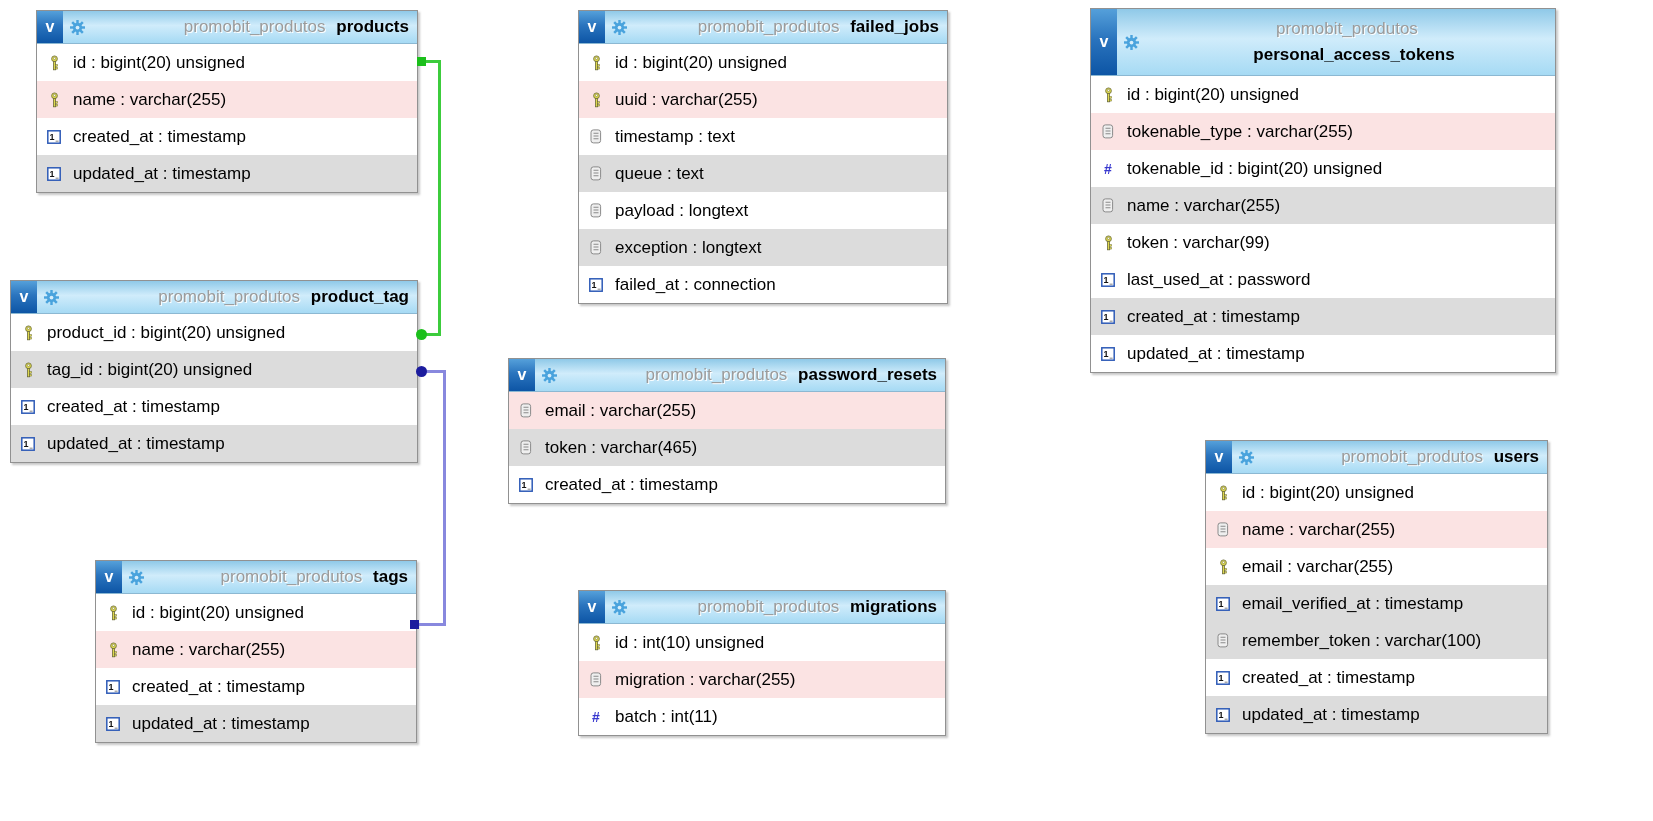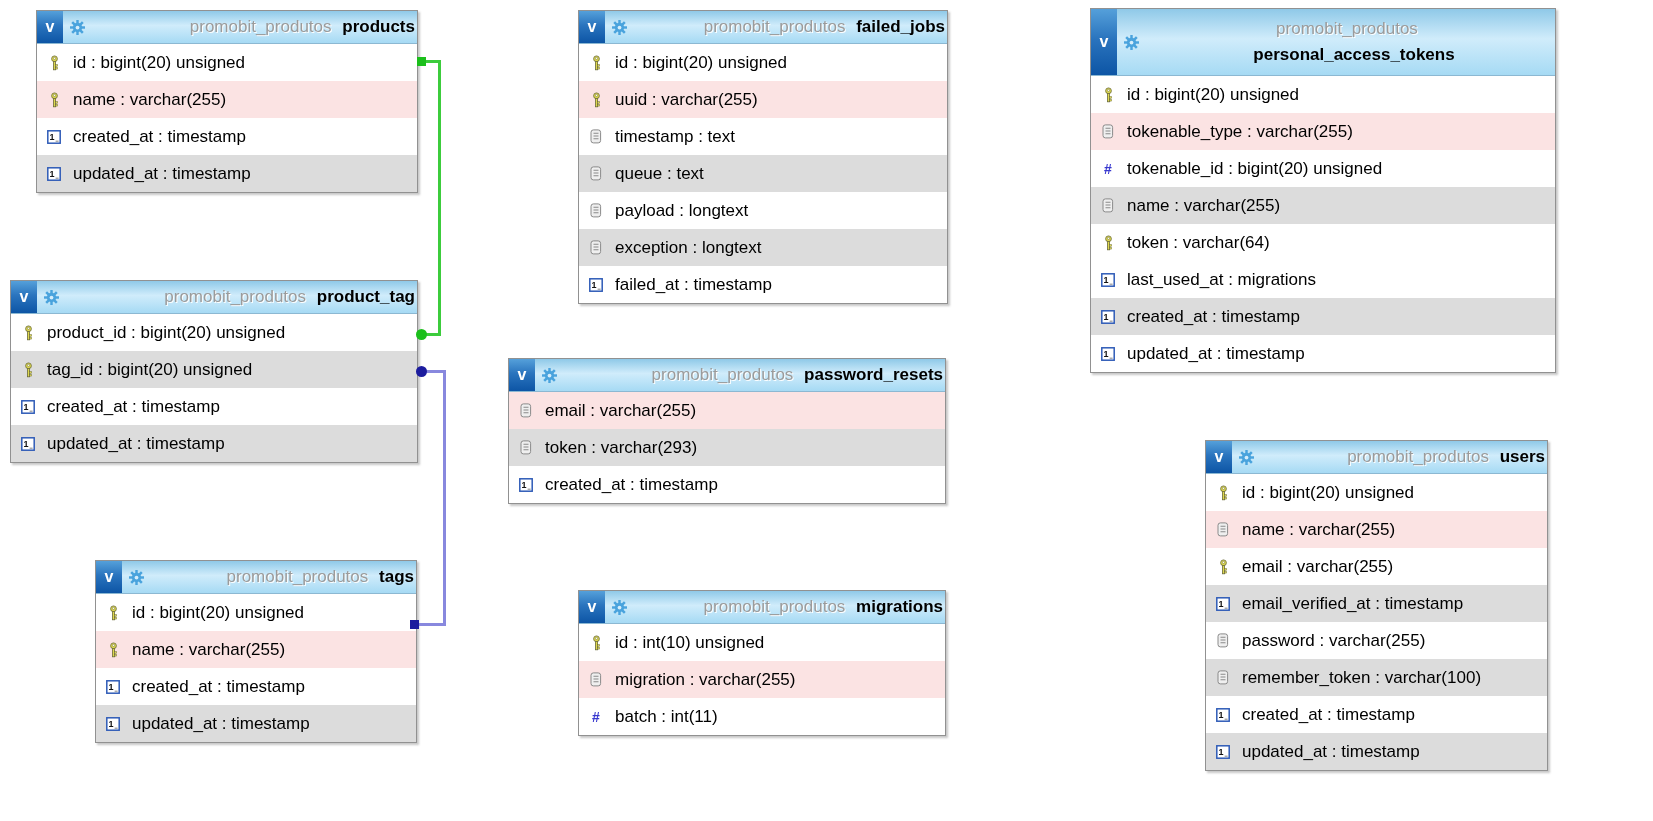--- a/index.html
+++ b/index.html
@@ -21,21 +21,21 @@
     overflow:hidden;
   }
   .hdr.two{height:66px;}
   .badge{
     align-self:stretch;width:26px;flex:none;
     background:linear-gradient(180deg,#55a0da 0%,#2a74be 45%,#0d55a5 100%);
     color:#fff;font-weight:bold;font-size:16px;
     display:flex;align-items:center;justify-content:center;
   }
   .gear{margin-left:7px;flex:none;display:flex;align-items:center;}
-  .hdr-text{margin-left:auto;padding-right:2px;white-space:nowrap;font-size:17px;}
+  .hdr-text{margin-left:auto;padding-right:8px;white-space:nowrap;font-size:17px;}
   .hdr.two .hdr-text{
     margin:0;flex:1;display:flex;flex-direction:column;align-items:center;
     justify-content:center;line-height:1.55;padding-right:0;
   }
   .db{color:#9b9b9b;text-shadow:1px 1px 0 rgba(255,255,255,.95);}
   .tname{color:#000;font-weight:bold;margin-left:6px;}
   .hdr.two .tname{margin-left:14px;}
   .row{
     height:37px;display:flex;align-items:center;padding-left:9px;
     font-size:17px;color:#000;white-space:nowrap;overflow:hidden;
@@ -351,21 +351,21 @@
     <span class="label">exception : longtext</span>
   </div>
         <div class="row">
     <span class="ic">
             <svg width="14" height="14" viewBox="0 0 14 14">
               <rect x="0.8" y="0.8" width="12.4" height="12.4" fill="#ffffff" stroke="#2f5bb7" stroke-width="1.5"></rect>
               <text x="5" y="10" font-size="9" font-weight="bold" fill="#111" text-anchor="middle" font-family="Liberation Sans, sans-serif">1</text>
               <path d="M8.6 11.2h3" stroke="#999" stroke-width="1.2"></path>
             </svg>
           </span>
-    <span class="label">failed_at : timestamp</span>
+    <span class="label">failed_at : connection</span>
   </div>
       </div>
   </div>
     <div class="table" style="left: 508px; top: 358px; width: 438px;">
     <div class="hdr">
       <div class="badge">v</div>
       <div class="gear">
           <svg width="15" height="15" viewBox="0 0 16 16">
             <g fill="#4aa3dd">
               <rect x="6.7" y="0" width="2.6" height="16"></rect>
@@ -392,21 +392,21 @@
           </span>
     <span class="label">email : varchar(255)</span>
   </div>
         <div class="row gray">
     <span class="ic">
             <svg width="12" height="15" viewBox="0 0 12 15">
               <rect x="1" y="0.9" width="9.6" height="13" rx="2.4" fill="#efefef" stroke="#8a8a8a"></rect>
               <path d="M3.5 4.2h5M3.5 7h5M3.5 9.8h5" stroke="#8a8a8a" stroke-width="1.1"></path>
             </svg>
           </span>
-    <span class="label">token : varchar(293)</span>
+    <span class="label">token : varchar(465)</span>
   </div>
         <div class="row">
     <span class="ic">
             <svg width="14" height="14" viewBox="0 0 14 14">
               <rect x="0.8" y="0.8" width="12.4" height="12.4" fill="#ffffff" stroke="#2f5bb7" stroke-width="1.5"></rect>
               <text x="5" y="10" font-size="9" font-weight="bold" fill="#111" text-anchor="middle" font-family="Liberation Sans, sans-serif">1</text>
               <path d="M8.6 11.2h3" stroke="#999" stroke-width="1.2"></path>
             </svg>
           </span>
     <span class="label">created_at : timestamp</span>
@@ -529,31 +529,31 @@
             <svg width="13" height="16" viewBox="0 0 13 16">
               <g stroke="#6b6b3a" stroke-width="0.8">
                 <circle cx="6.5" cy="3.8" r="2.9" fill="#ded84e"></circle>
                 <circle cx="6.5" cy="3.4" r="1.1" fill="#fbfbef" stroke-width="0.5"></circle>
                 <rect x="5.4" y="6.6" width="2.2" height="8.2" fill="#ded84e"></rect>
                 <rect x="7.6" y="9.6" width="2" height="1.7" fill="#ded84e" stroke-width="0.5"></rect>
                 <rect x="7.6" y="12.4" width="2" height="1.7" fill="#ded84e" stroke-width="0.5"></rect>
               </g>
             </svg>
           </span>
-    <span class="label">token : varchar(64)</span>
-  </div>
-        <div class="row">
-    <span class="ic">
-            <svg width="14" height="14" viewBox="0 0 14 14">
-              <rect x="0.8" y="0.8" width="12.4" height="12.4" fill="#ffffff" stroke="#2f5bb7" stroke-width="1.5"></rect>
-              <text x="5" y="10" font-size="9" font-weight="bold" fill="#111" text-anchor="middle" font-family="Liberation Sans, sans-serif">1</text>
-              <path d="M8.6 11.2h3" stroke="#999" stroke-width="1.2"></path>
-            </svg>
-          </span>
-    <span class="label">last_used_at : migrations</span>
+    <span class="label">token : varchar(99)</span>
+  </div>
+        <div class="row">
+    <span class="ic">
+            <svg width="14" height="14" viewBox="0 0 14 14">
+              <rect x="0.8" y="0.8" width="12.4" height="12.4" fill="#ffffff" stroke="#2f5bb7" stroke-width="1.5"></rect>
+              <text x="5" y="10" font-size="9" font-weight="bold" fill="#111" text-anchor="middle" font-family="Liberation Sans, sans-serif">1</text>
+              <path d="M8.6 11.2h3" stroke="#999" stroke-width="1.2"></path>
+            </svg>
+          </span>
+    <span class="label">last_used_at : password</span>
   </div>
         <div class="row gray">
     <span class="ic">
             <svg width="14" height="14" viewBox="0 0 14 14">
               <rect x="0.8" y="0.8" width="12.4" height="12.4" fill="#ffffff" stroke="#2f5bb7" stroke-width="1.5"></rect>
               <text x="5" y="10" font-size="9" font-weight="bold" fill="#111" text-anchor="middle" font-family="Liberation Sans, sans-serif">1</text>
               <path d="M8.6 11.2h3" stroke="#999" stroke-width="1.2"></path>
             </svg>
           </span>
     <span class="label">created_at : timestamp</span>
@@ -630,29 +630,20 @@
   </div>
         <div class="row gray">
     <span class="ic">
             <svg width="14" height="14" viewBox="0 0 14 14">
               <rect x="0.8" y="0.8" width="12.4" height="12.4" fill="#ffffff" stroke="#2f5bb7" stroke-width="1.5"></rect>
               <text x="5" y="10" font-size="9" font-weight="bold" fill="#111" text-anchor="middle" font-family="Liberation Sans, sans-serif">1</text>
               <path d="M8.6 11.2h3" stroke="#999" stroke-width="1.2"></path>
             </svg>
           </span>
     <span class="label">email_verified_at : timestamp</span>
-  </div>
-        <div class="row">
-    <span class="ic">
-            <svg width="12" height="15" viewBox="0 0 12 15">
-              <rect x="1" y="0.9" width="9.6" height="13" rx="2.4" fill="#efefef" stroke="#8a8a8a"></rect>
-              <path d="M3.5 4.2h5M3.5 7h5M3.5 9.8h5" stroke="#8a8a8a" stroke-width="1.1"></path>
-            </svg>
-          </span>
-    <span class="label">password : varchar(255)</span>
   </div>
         <div class="row gray">
     <span class="ic">
             <svg width="12" height="15" viewBox="0 0 12 15">
               <rect x="1" y="0.9" width="9.6" height="13" rx="2.4" fill="#efefef" stroke="#8a8a8a"></rect>
               <path d="M3.5 4.2h5M3.5 7h5M3.5 9.8h5" stroke="#8a8a8a" stroke-width="1.1"></path>
             </svg>
           </span>
     <span class="label">remember_token : varchar(100)</span>
   </div>

